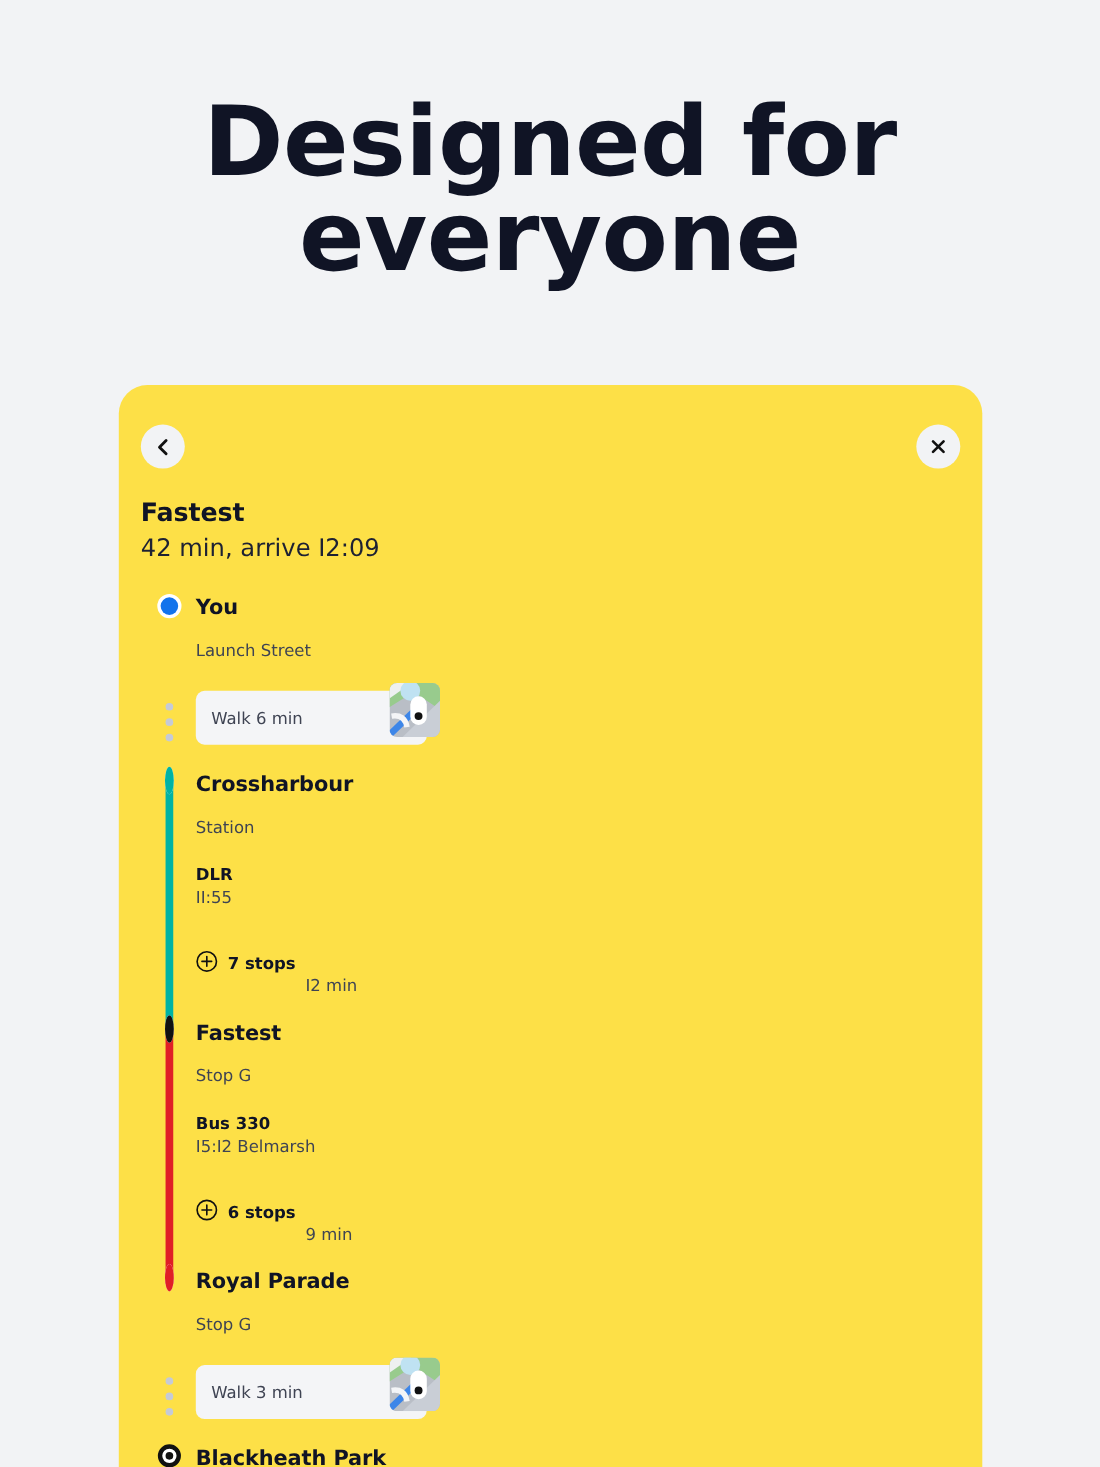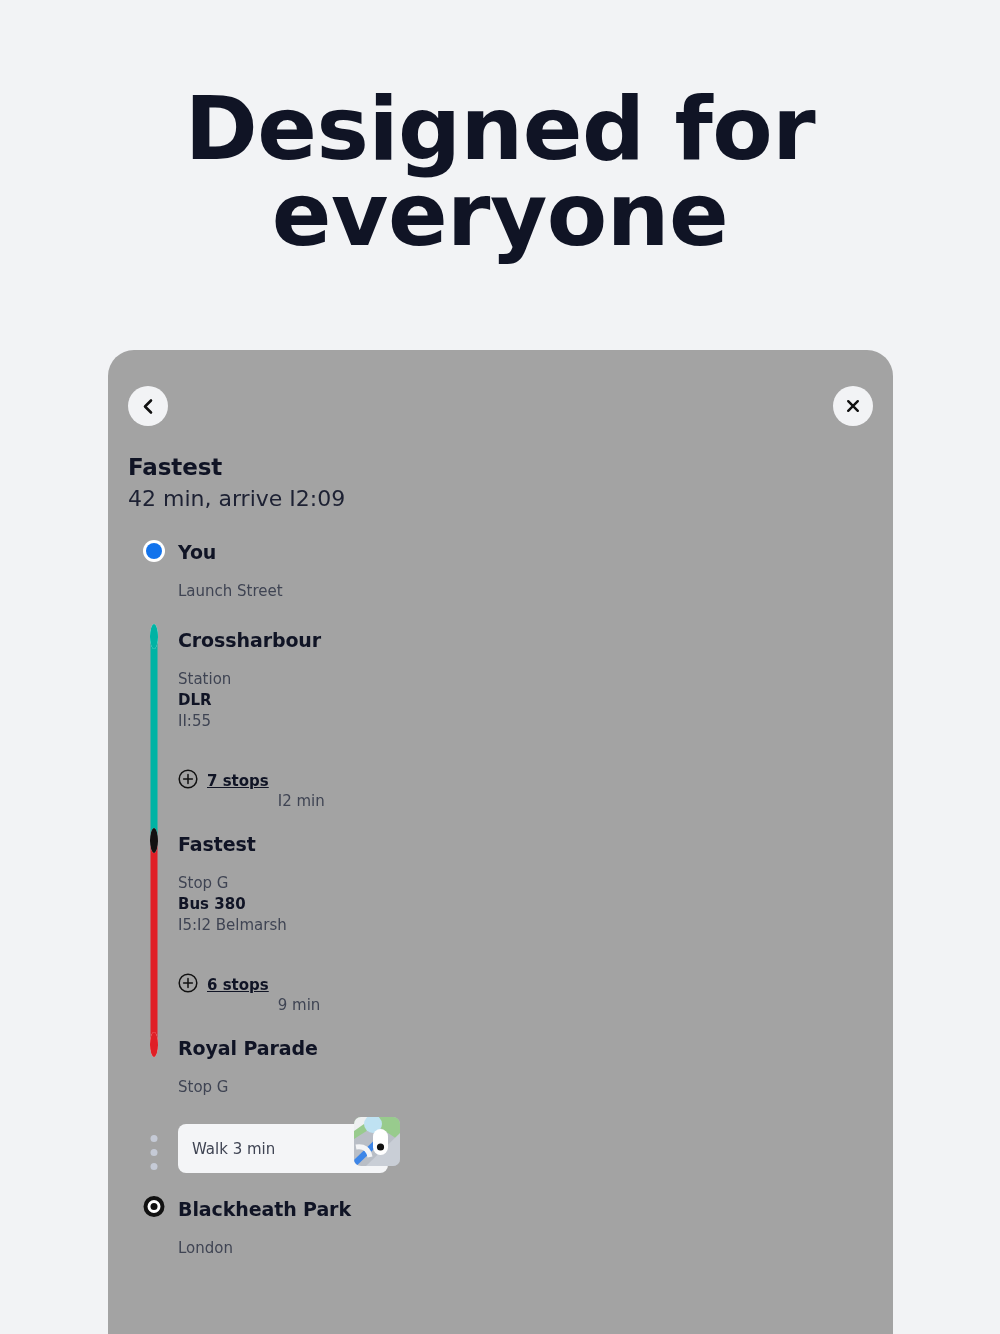--- a/index.html
+++ b/index.html
@@ -38,21 +38,21 @@
     white-space: pre-line;
   }
 
   
   .card {
     position: absolute;
     left: 108px;
     top: 350px;
     width: 785px;
     height: 984px;
-    background: #a3a3a3;
+    background: #fde047;
     border-radius: 26px 26px 0 0;
     overflow: hidden;
   }
 
   
   .card-header {
     position: relative;
     height: 112px;
   }
   .circle-btn {
@@ -184,21 +184,21 @@
   .stop-sub {
     font-family: "DejaVu Sans", sans-serif;
     font-size: 15px;
     font-weight: 400;
     color: #3f4453;
     line-height: 22px;
     margin-top: 16px;
   }
 
   
-  .service { }
+  .service { margin-top: 22px; }
   .service-name {
     font-family: "DejaVu Sans", sans-serif;
     font-size: 15px;
     font-weight: bold;
     color: #101425;
     line-height: 20px;
   }
   .service-time {
     font-family: "DejaVu Sans", sans-serif;
     font-size: 15px;
@@ -216,21 +216,20 @@
     gap: 9px;
     cursor: pointer;
     width: max-content;
   }
   .plus-icon { display: block; }
   .stops-count {
     font-family: "DejaVu Sans", sans-serif;
     font-size: 15px;
     font-weight: bold;
     color: #101425;
-    text-decoration: underline;
   }
   .stops-dur {
     font-family: "DejaVu Sans", sans-serif;
     font-size: 15px;
     font-weight: 400;
     color: #3f4453;
     margin-top: 40px;
   }
 
   
@@ -301,20 +300,43 @@
       <div class="leg" style="padding-bottom:26px;">
         <span class="marker" style="top:0;">
           <span class="dot-you">
               <i></i>
             </span>
         </span>
         <div class="stop-name">You</div>
         <div class="stop-sub">Launch Street</div>
       </div>
 
+      <div class="leg" style="padding-bottom:24px;">
+        <span class="walk-dots" style="top:11px;">
+          <i></i>
+            <i></i>
+            <i></i>
+        </span>
+        <div class="walk-pill">
+          <span class="walk-label">Walk 6 min</span>
+          <span class="walk-map">
+            <svg width="46" height="49" viewBox="0 0 46 49">
+              <rect x="0" y="0" width="46" height="49" fill="#b9bec6"></rect>
+              <path d="M0 0 H46 V24 L22 8 L0 22 Z" fill="#98cb8d"></path>
+              <path d="M0 0 H20 L0 14 Z" fill="#eef0f1"></path>
+              <circle cx="19" cy="7" r="9" fill="#bfe2f2"></circle>
+              <path d="M46 16 L46 49 L12 49 Z" fill="#c9ced6"></path>
+              <path d="M-2 49 L26 22" stroke="#3d86e8" stroke-width="6" fill="none"></path>
+              <path d="M2 30 Q14 28 16 40" stroke="#f4f5f7" stroke-width="5" fill="none"></path>
+              <rect x="19" y="12" width="15" height="26" rx="7.5" fill="#ffffff"></rect>
+              <circle cx="26.5" cy="30" r="3.6" fill="#111111"></circle>
+            </svg>
+          </span>
+        </div>
+      </div>
 
       <div class="leg" style="padding-bottom:22px;">
         <span class="rail teal" style="top:8px; bottom:-14px;"></span>
         <span class="marker" style="top:0;">
           <span class="ring teal"></span>
         </span>
         <div class="stop-name">Crossharbour</div>
         <div class="stop-sub">Station</div>
         <div class="service">
           <div class="service-name">DLR</div>
@@ -333,21 +355,21 @@
       </div>
 
       <div class="leg" style="padding-bottom:22px;">
         <span class="rail red" style="top:8px; bottom:-14px;"></span>
         <span class="marker" style="top:0;">
           <span class="ring black"></span>
         </span>
         <div class="stop-name">Fastest</div>
         <div class="stop-sub">Stop G</div>
         <div class="service">
-          <div class="service-name">Bus 380</div>
+          <div class="service-name">Bus 330</div>
           <div class="service-time">I5:I2 Belmarsh</div>
         </div>
         <div class="stops-row">
           <span class="plus-icon">
             <svg width="20" height="20" viewBox="0 0 20 20">
               <circle cx="10" cy="10" r="8.8" fill="none" stroke="#111111" stroke-width="1.5"></circle>
               <path d="M10 5.6 V14.4 M5.6 10 H14.4" stroke="#111111" stroke-width="1.5" stroke-linecap="round"></path>
             </svg>
           </span>
           <span class="stops-count">6 stops</span>

